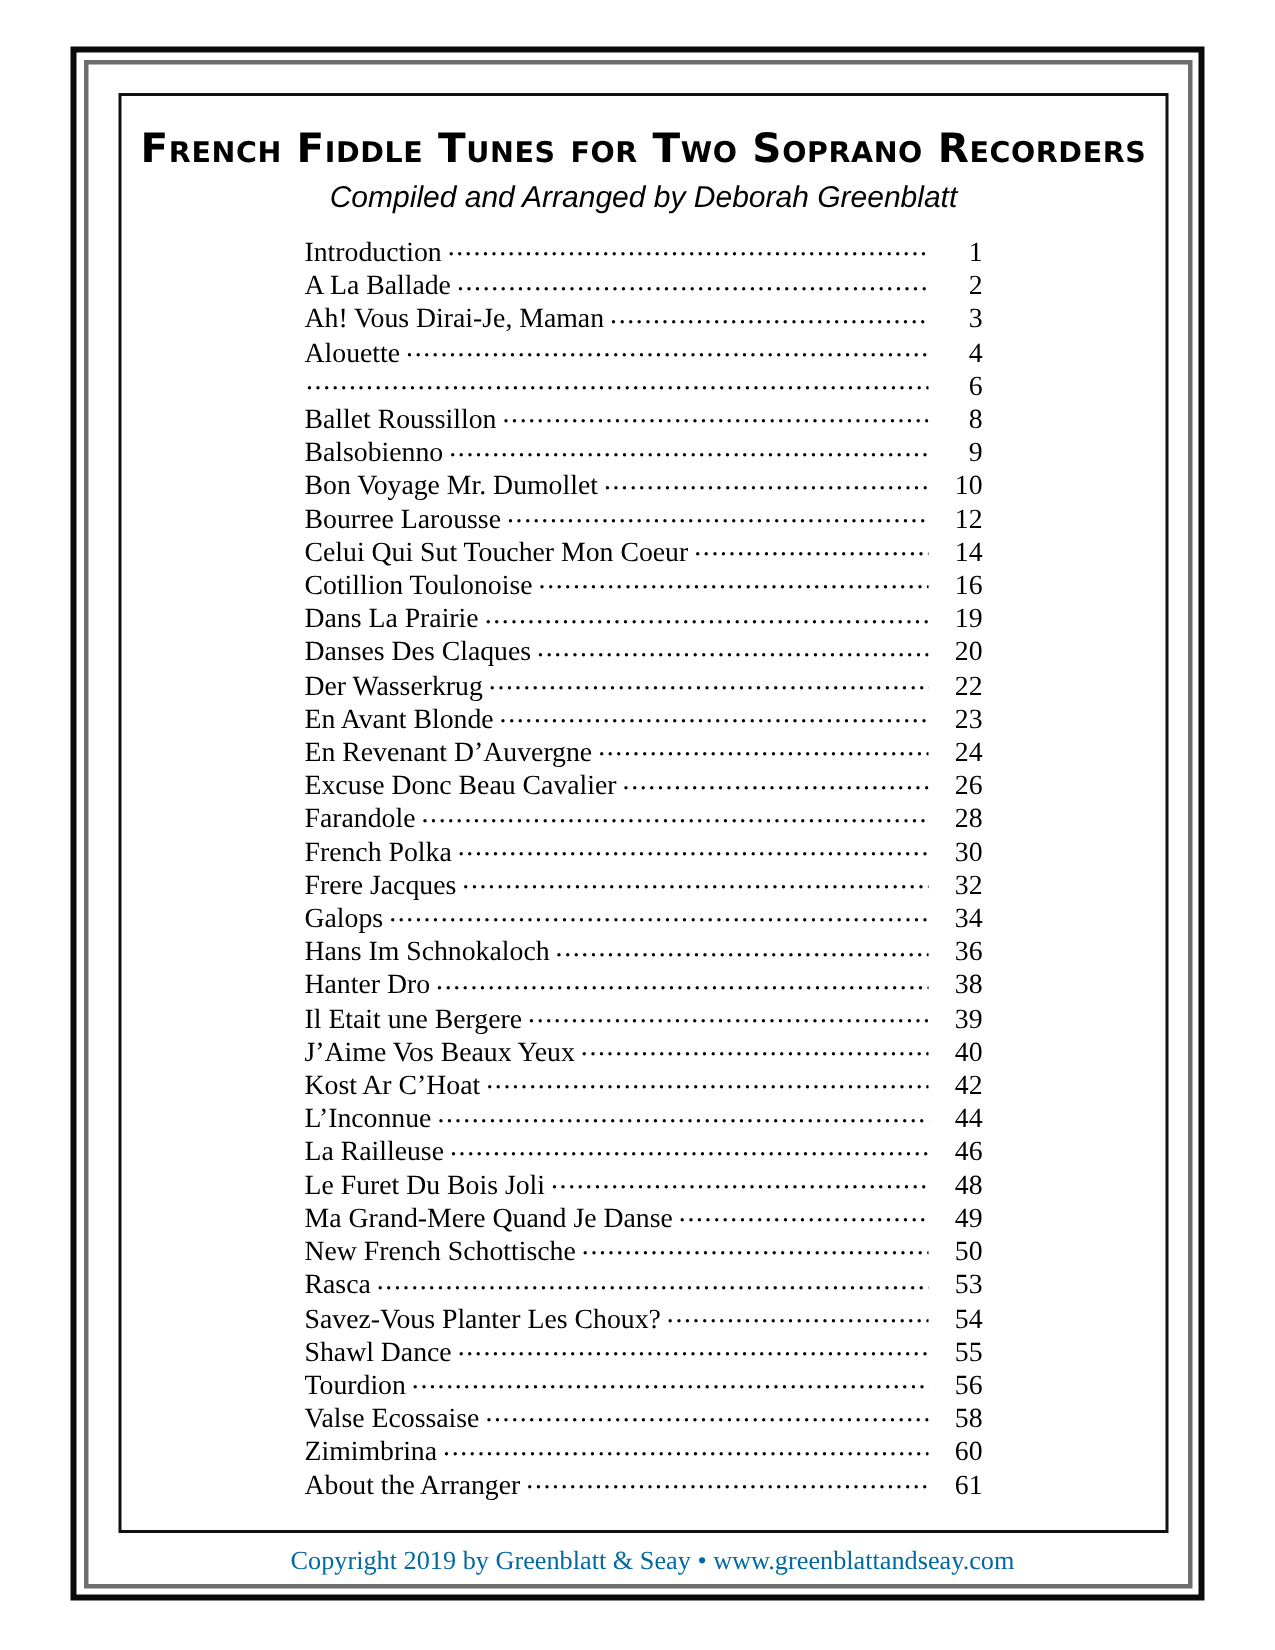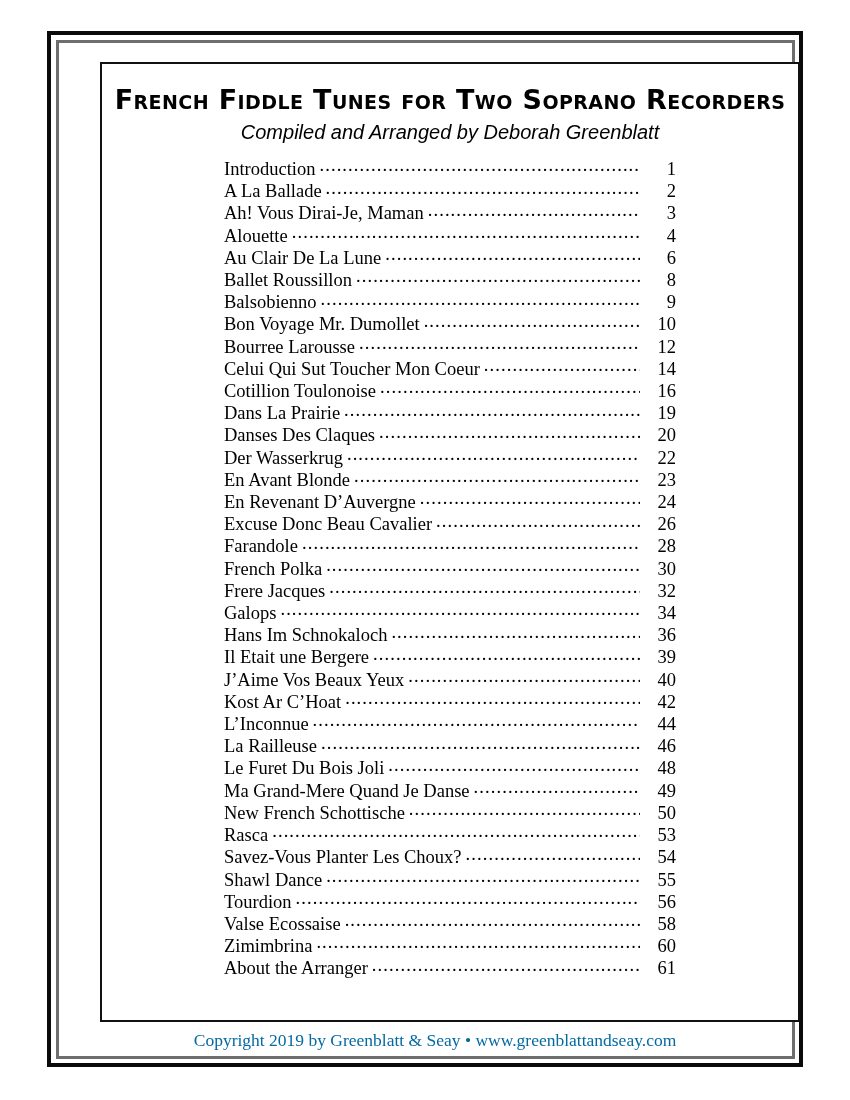--- a/index.html
+++ b/index.html
@@ -40,21 +40,21 @@
     top: 40px;
     width: 739px;
     height: 1019px;
     border: 3px solid #6e6e6e;
     box-sizing: border-box;
   }
 
   
   .content-box {
     position: absolute;
-    left: 100px;
+    left: 79px;
     top: 62px;
     width: 700px;
     height: 960px;
     border: 2px solid #111111;
     box-sizing: border-box;
     background: #ffffff;
   }
 
   
   .title {
@@ -163,21 +163,20 @@
           <span class="toc-label">Ah! Vous Dirai-Je, Maman</span>
           <span class="toc-leader"></span>
           <span class="toc-page">3</span>
         </li>
         <li class="toc-row bold">
           <span class="toc-label">Alouette</span>
           <span class="toc-leader"></span>
           <span class="toc-page">4</span>
         </li>
         <li class="toc-row bold">
-          <span class="toc-label">Au Clair De La Lune</span>
           <span class="toc-leader"></span>
           <span class="toc-page">6</span>
         </li>
         <li class="toc-row bold">
           <span class="toc-label">Ballet Roussillon</span>
           <span class="toc-leader"></span>
           <span class="toc-page">8</span>
         </li>
         <li class="toc-row bold">
           <span class="toc-label">Balsobienno</span>
@@ -251,20 +250,25 @@
         </li>
         <li class="toc-row bold">
           <span class="toc-label">Galops</span>
           <span class="toc-leader"></span>
           <span class="toc-page">34</span>
         </li>
         <li class="toc-row bold">
           <span class="toc-label">Hans Im Schnokaloch</span>
           <span class="toc-leader"></span>
           <span class="toc-page">36</span>
+        </li>
+        <li class="toc-row bold">
+          <span class="toc-label">Hanter Dro</span>
+          <span class="toc-leader"></span>
+          <span class="toc-page">38</span>
         </li>
         <li class="toc-row bold">
           <span class="toc-label">Il Etait une Bergere</span>
           <span class="toc-leader"></span>
           <span class="toc-page">39</span>
         </li>
         <li class="toc-row bold">
           <span class="toc-label">J’Aime Vos Beaux Yeux</span>
           <span class="toc-leader"></span>
           <span class="toc-page">40</span>

